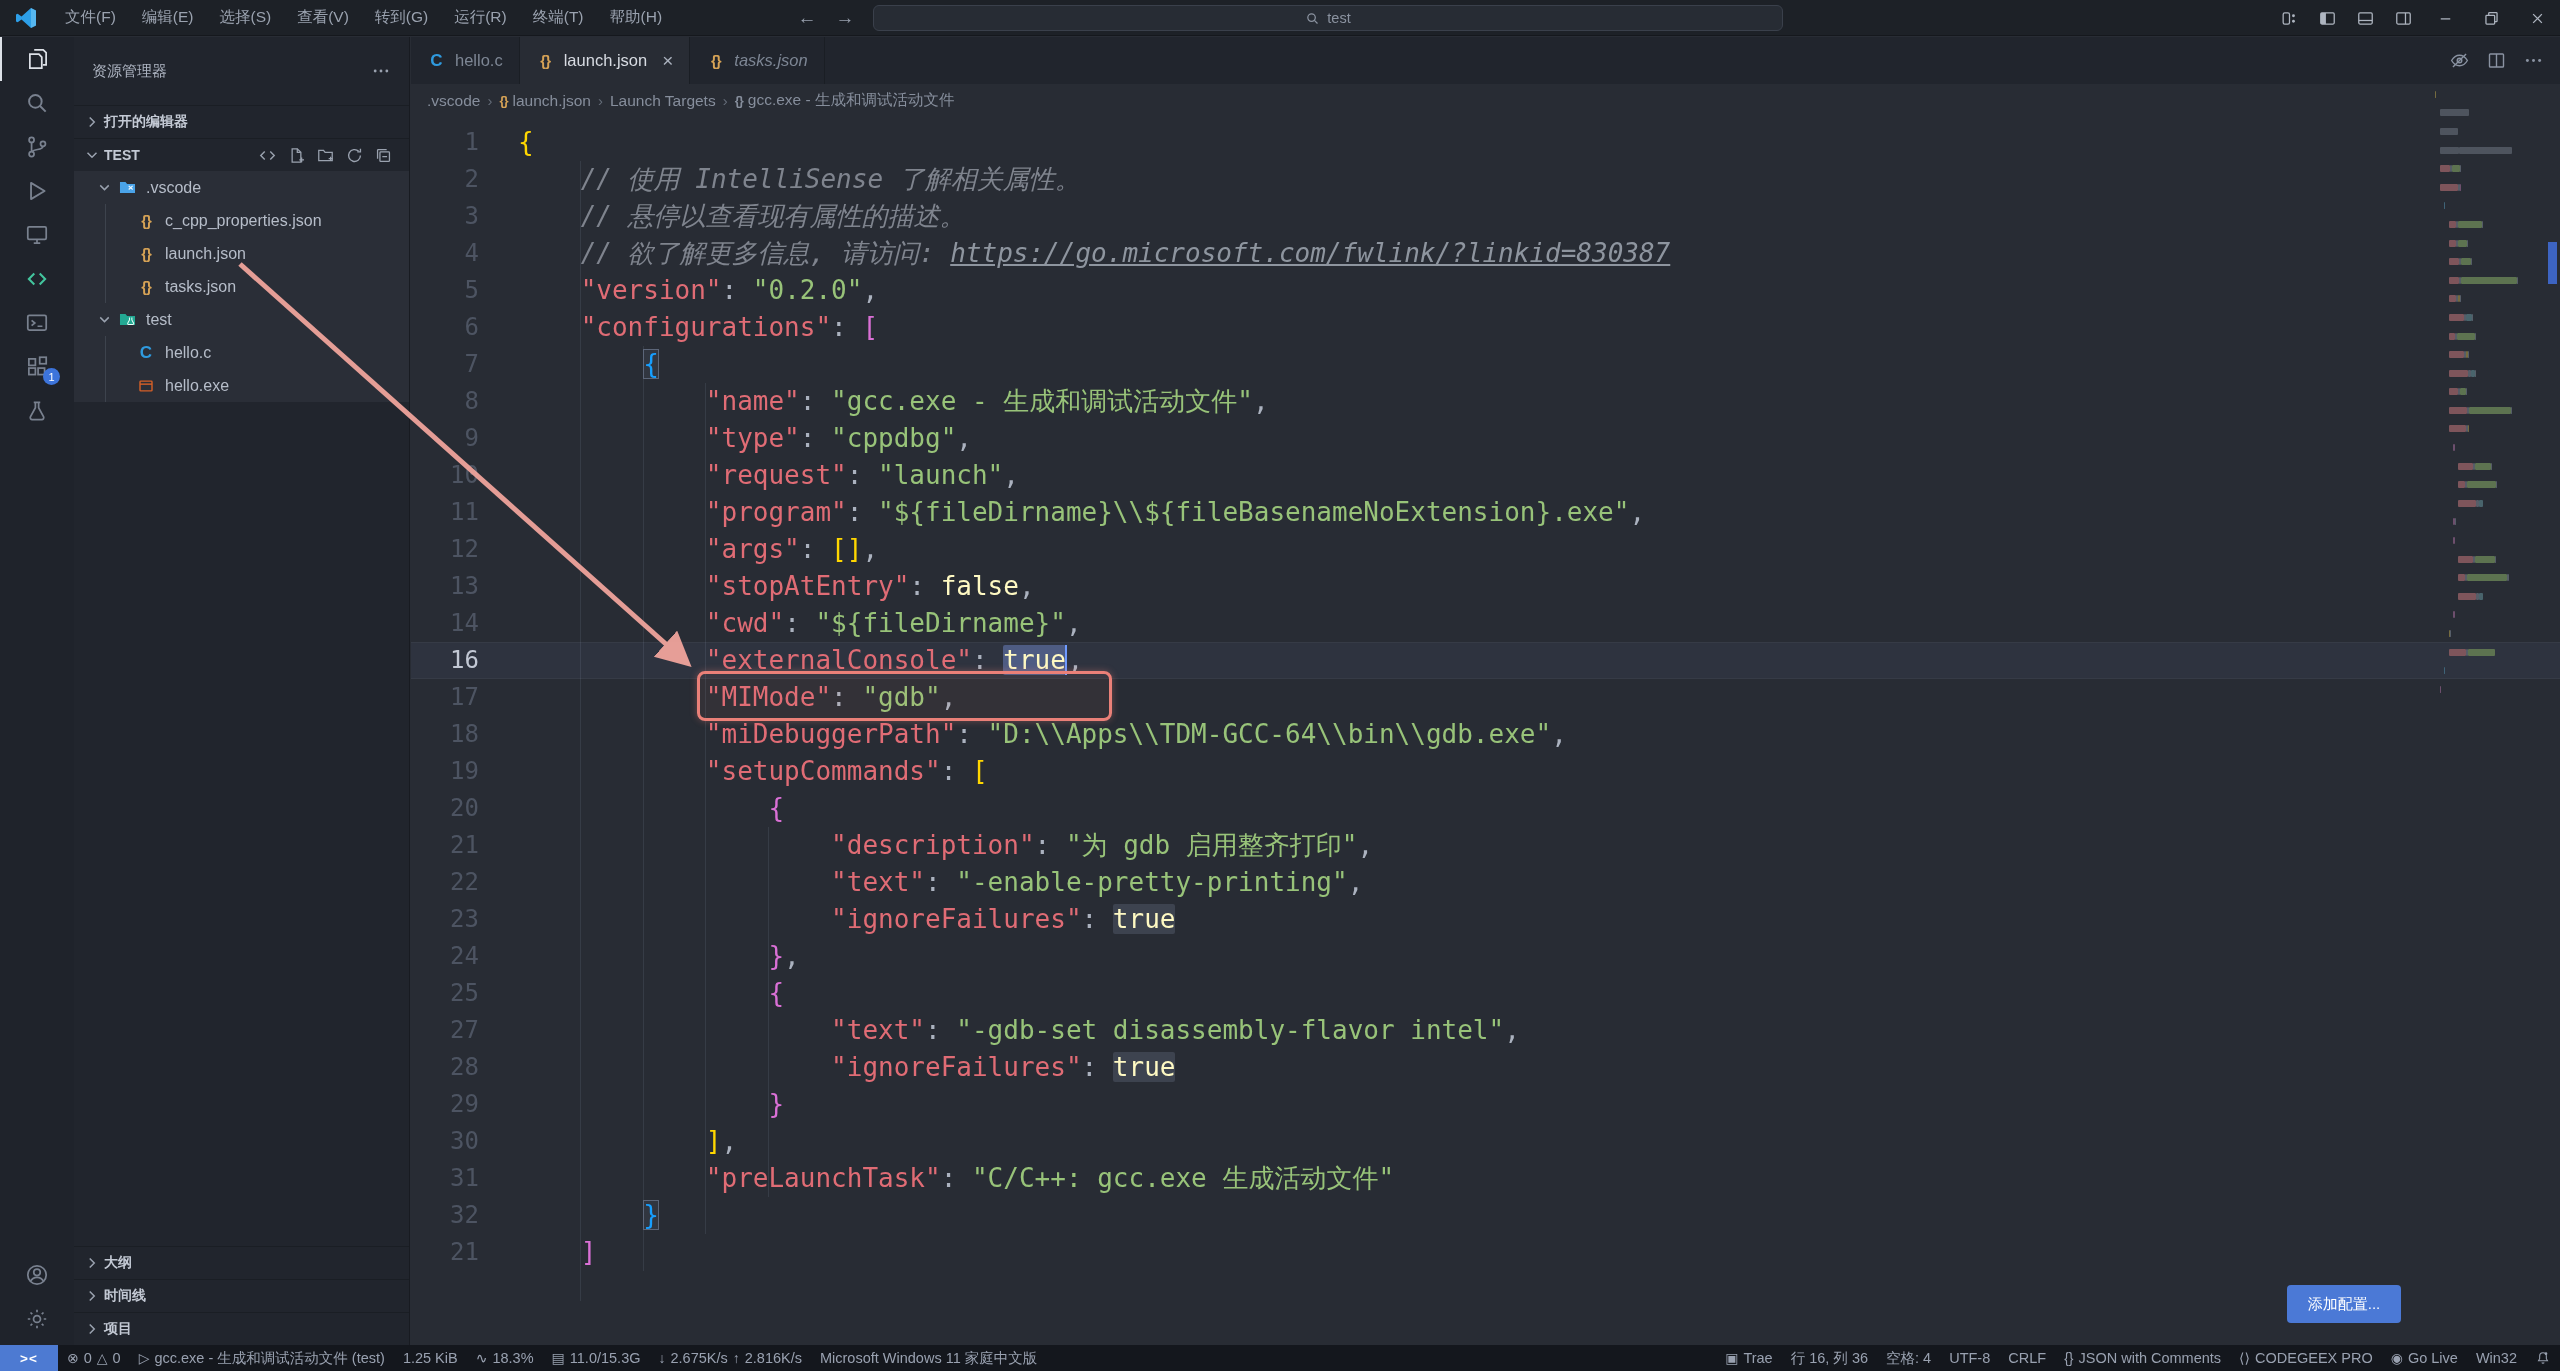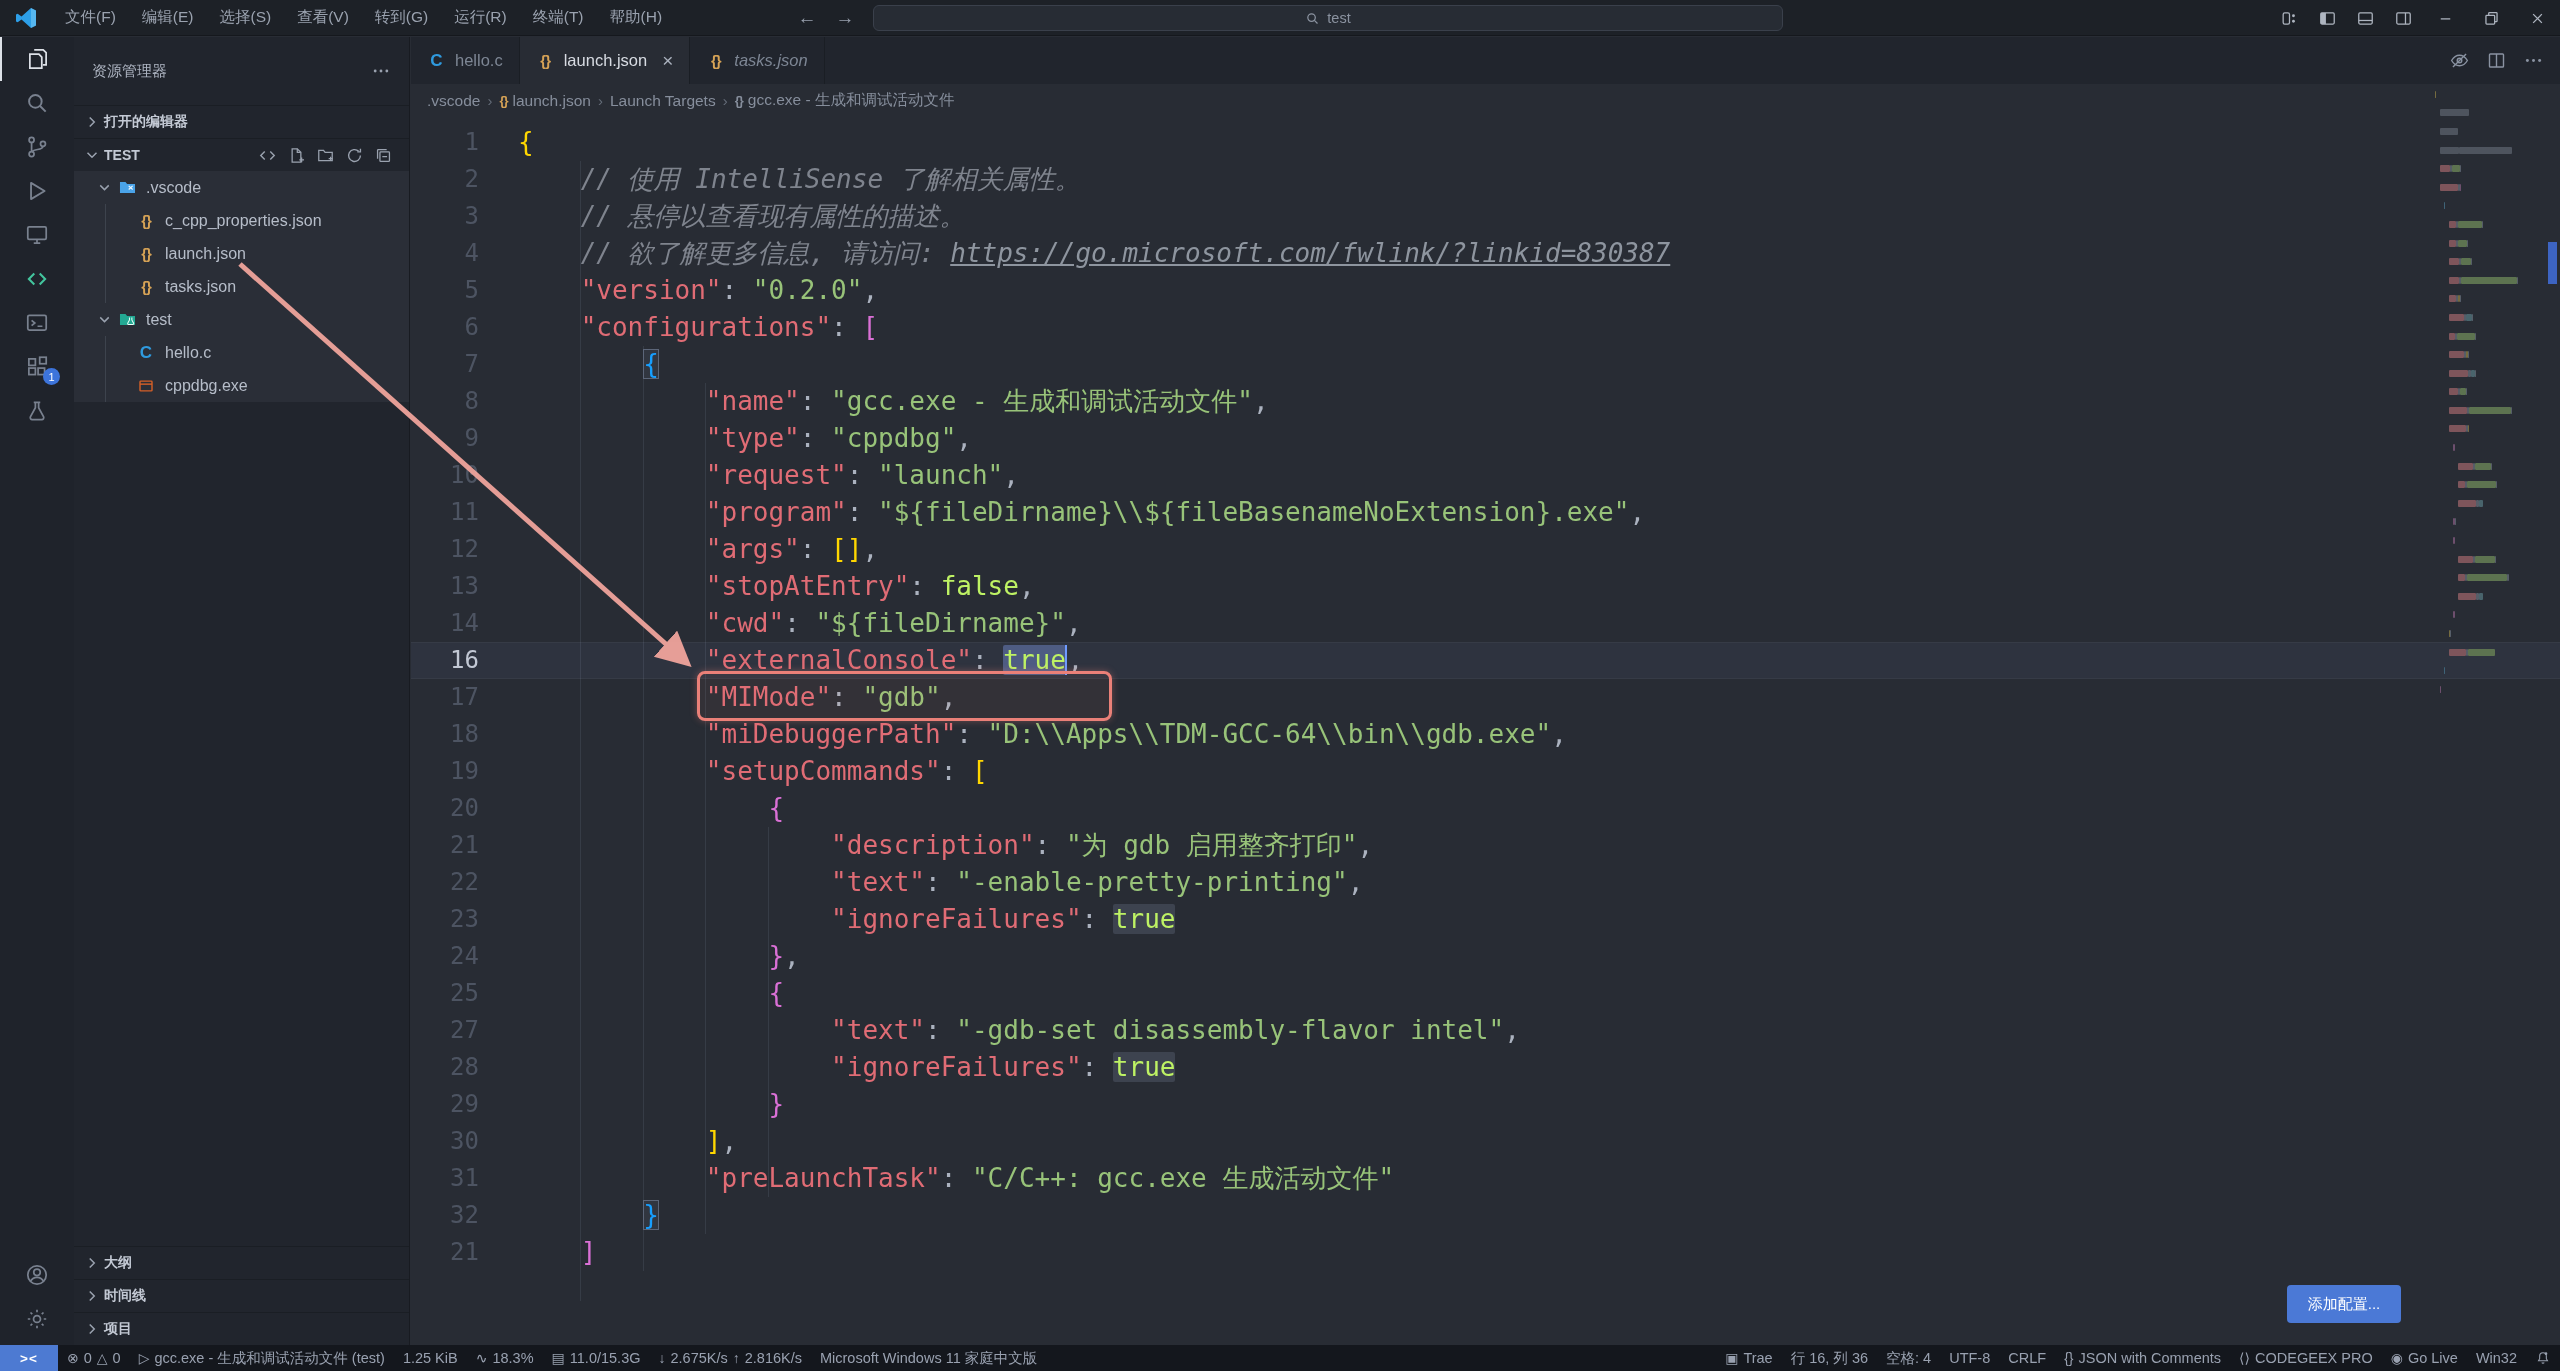--- a/index.html
+++ b/index.html
@@ -66,21 +66,21 @@
 
 #code-region{position:absolute;top:80px;left:0;right:0;bottom:0;font-family:"DejaVu Sans Mono",monospace;font-size:26px;line-height:37px;padding-top:7px;overflow:hidden}
 .code-line{position:relative;height:37px;display:flex;white-space:pre}
 .code-line.current{background:rgba(160,180,255,.055);box-shadow:inset 0 1px 0 rgba(255,255,255,.04),inset 0 -1px 0 rgba(255,255,255,.04)}
 .gutter{width:68px;flex:none;text-align:right;font-size:24px;color:#4d5462}
 .code-line.current .gutter{color:#c2c8d4}
 .line-content{padding-left:39px}
 .tk-pn{color:#abb2bf}
 .tk-key{color:#e06c75}
 .tk-str{color:#98c379}
-.tk-bool{color:#bef264}
+.tk-bool{color:#fef9c3}
 .tk-cmt{color:#7f848e;font-style:italic}
 .tk-link{color:#8e959f;font-style:italic;text-decoration:underline}
 .tk-b1{color:#ffd700}
 .tk-b2{color:#da70d6}
 .tk-b3{color:#179fff}
 .tk-sel{background:#4e5c83;border-radius:2px}
 .tk-hl{background:#3d434f;border-radius:2px}
 .tk-match{box-shadow:inset 0 0 0 1px #5c6679;background:rgba(92,102,121,.18)}
 .caret-bar{display:inline-block;width:2.5px;height:30px;background:#6f9bff;vertical-align:-6px;margin-left:-1px}
 .indent-guide{position:absolute;width:1px;background:#363c46}
@@ -406,21 +406,21 @@
       </div>
       <div class="tree-row" style="padding-left:62px">
         <span class="file-ic">
           <span class="icon" style="width:18px;height:18px">
             <svg viewBox="0 0 24 24" fill="none" stroke="#d35f28" stroke-width="1.9">
               <rect x="4" y="5.5" width="16" height="13" rx="1"></rect>
               <path d="M4 9.5h16"></path>
             </svg>
           </span>
         </span>
-        <span>cppdbg.exe</span>
+        <span>hello.exe</span>
       </div>
       <div class="tree-guide" style="top:33px;height:99px"></div>
       <div class="tree-guide" style="top:165px;height:66px"></div>
     </div>
   <div id="side-bottom">
       <div class="side-section">
         <span class="icon chev">
           <svg viewBox="0 0 24 24" fill="none" stroke="currentColor" stroke-width="2">
             <path d="M9 6l6 6-6 6"></path>
           </svg>

